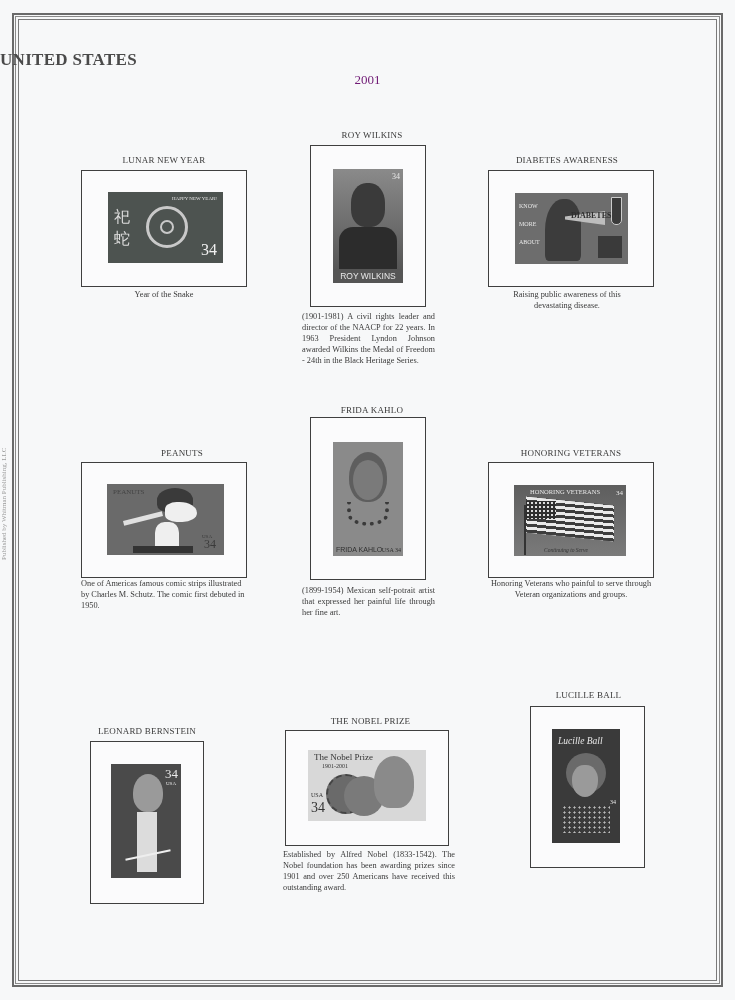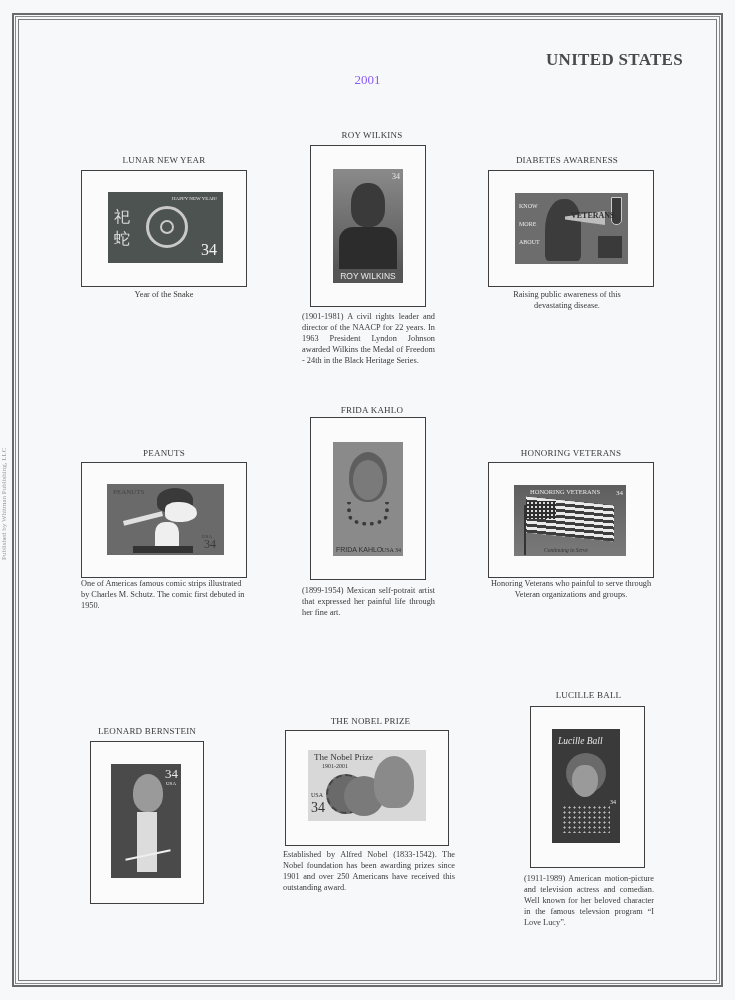--- a/index.html
+++ b/index.html
@@ -9,22 +9,22 @@
     }
     .frame-outer { position: absolute; left: 12px; top: 13px; width: 711px; height: 974px; border: 2px solid #6a6a6a; box-sizing: border-box; }
     .frame-mid { position: absolute; left: 15px; top: 16px; width: 705px; height: 968px; border: 1px solid #8a8a8a; box-sizing: border-box; }
     .frame-inner { position: absolute; left: 18px; top: 19px; width: 699px; height: 962px; border: 1px solid #7a7a7a; box-sizing: border-box; }
 
     .side-credit {
       position: absolute; left: 0px; top: 560px; transform-origin: left top; transform: rotate(-90deg);
       font-size: 7px; color: #9a9a9a; white-space: nowrap; width: 130px;
     }
 
-    .page-title { position: absolute; left: 16px; width: 667px; top: 50px; text-align: right; font-size: 17px; font-weight: bold; color: #4a4a4a; letter-spacing: 0.3px; }
-    .page-year { position: absolute; left: 0; width: 735px; top: 72px; text-align: center; font-size: 13px; color: #8b5cf6; }
+    .page-title { position: absolute; left: 0; width: 667px; top: 50px; text-align: left; font-size: 17px; font-weight: bold; color: #4a4a4a; letter-spacing: 0.3px; }
+    .page-year { position: absolute; left: 0; width: 735px; top: 72px; text-align: center; font-size: 13px; color: #701a75; }
 
     .slot { position: absolute; }
     .slot .label { position: absolute; left: 0; right: 0; text-align: center; font-size: 9px; color: #3a3a3a; letter-spacing: 0.2px; }
     .slot .box { position: absolute; border: 1.5px solid #3f3f3f; box-sizing: border-box; background: #fbfbfc; }
     .slot .desc { position: absolute; font-size: 8.3px; line-height: 11px; color: #3a3a3a; }
     .desc.center { text-align: center; }
     .desc.justify { text-align: justify; }
 
     .stamp { position: absolute; box-sizing: border-box; overflow: hidden; }
     .stamp .st-text { position: absolute; font-family: "Liberation Serif", serif; color: #e8e8e8; }
@@ -73,27 +73,27 @@
   <div class="label" style="top:0;">DIABETES AWARENESS</div>
   <div class="box" style="left:0; top:15px; width:166px; height:117px;">
     <div class="stamp" style="left:26px; top:22px; width:113px; height:71px; background:#6d6d6d;">
       <div style="position:absolute; left:30px; top:6px; width:36px; height:62px; background:#3c3c3c; border-radius:50% 40% 10% 10%;"></div>
       <div style="position:absolute; left:50px; top:18px; width:40px; height:14px; background:#bdbdbd; clip-path:polygon(0 40%,100% 0,100% 100%,0 60%);"></div>
       <div style="position:absolute; right:6px; top:4px; width:9px; height:26px; background:#3a3a3a; border:1px solid #ccc; border-radius:0 0 5px 5px;"></div>
       <div style="position:absolute; right:6px; bottom:6px; width:24px; height:22px; background:#3a3a3a;"></div>
       <span class="st-text" style="left:4px; top:10px; font-size:6px;">KNOW</span>
       <span class="st-text" style="left:4px; top:28px; font-size:6px;">MORE</span>
       <span class="st-text" style="left:4px; top:46px; font-size:6px;">ABOUT</span>
-      <span class="st-text" style="left:56px; top:18px; font-size:8px; color:#2f2f2f; font-weight:bold;">VETERANS</span>
+      <span class="st-text" style="left:56px; top:18px; font-size:8px; color:#2f2f2f; font-weight:bold;">DIABETES</span>
     </div>
   </div>
   <div class="desc center" style="left:18px; right:18px; top:134px;">Raising public awareness of this devastating disease.</div>
 </div>
 
-<div class="slot" style="left:81px; top:448px; width:166px; height:160px;">
+<div class="slot" style="left:81px; top:448px; width:166px; height:160px;padding-left:36px;">
   <div class="label" style="top:0;">PEANUTS</div>
   <div class="box" style="left:0; top:14px; width:166px; height:116px;">
     <div class="stamp" style="left:25px; top:21px; width:117px; height:71px; background:#6a6a6a;">
       <div style="position:absolute; left:50px; top:4px; width:36px; height:24px; background:#3a3a3a; border-radius:50% 50% 30% 30%;"></div>
       <div style="position:absolute; left:58px; top:18px; width:32px; height:20px; background:#efefef; border-radius:40% 60% 50% 40%;"></div>
       <div style="position:absolute; left:48px; top:38px; width:24px; height:26px; background:#efefef; border-radius:40% 40% 10% 10%;"></div>
       <div style="position:absolute; left:16px; top:32px; width:40px; height:5px; background:#e0e0e0; transform:rotate(-14deg);"></div>
       <div style="position:absolute; left:26px; bottom:2px; width:60px; height:7px; background:#333;"></div>
       <span class="st-text" style="left:6px; top:4px; font-size:7px; color:#444;">PEANUTS</span>
       <span class="st-text" style="right:12px; bottom:16px; font-size:5px; color:#3a3a3a;">USA</span>
@@ -166,14 +166,13 @@
   <div class="label" style="top:0;">LUCILLE BALL</div>
   <div class="box" style="left:9px; top:16px; width:115px; height:162px;">
     <div class="stamp" style="left:21px; top:22px; width:68px; height:114px; background:#3a3a3a;">
       <div style="position:absolute; left:14px; top:24px; width:40px; height:40px; border-radius:50%; background:#6a6a6a;"></div>
       <div style="position:absolute; left:20px; top:36px; width:26px; height:32px; border-radius:45% 45% 50% 50%; background:#9a9a9a;"></div>
       <div style="position:absolute; left:10px; top:76px; width:48px; height:28px; background-image:radial-gradient(#bbb 0.9px, transparent 1.2px); background-size:5px 5px;"></div>
       <span class="st-text" style="left:6px; top:7px; font-size:9.5px; font-style:italic;">Lucille Ball</span>
       <span class="st-text" style="right:4px; top:70px; font-size:6px;">34</span>
     </div>
   </div>
-  <div class="desc justify" style="left:3px; width:130px; top:183px;">(1911-1989) American motion-picture and television actress and comedian. Well known for her beloved character in the famous televsion program “I Love Lucy”.</div>
 </div>
 
 </body></html>

